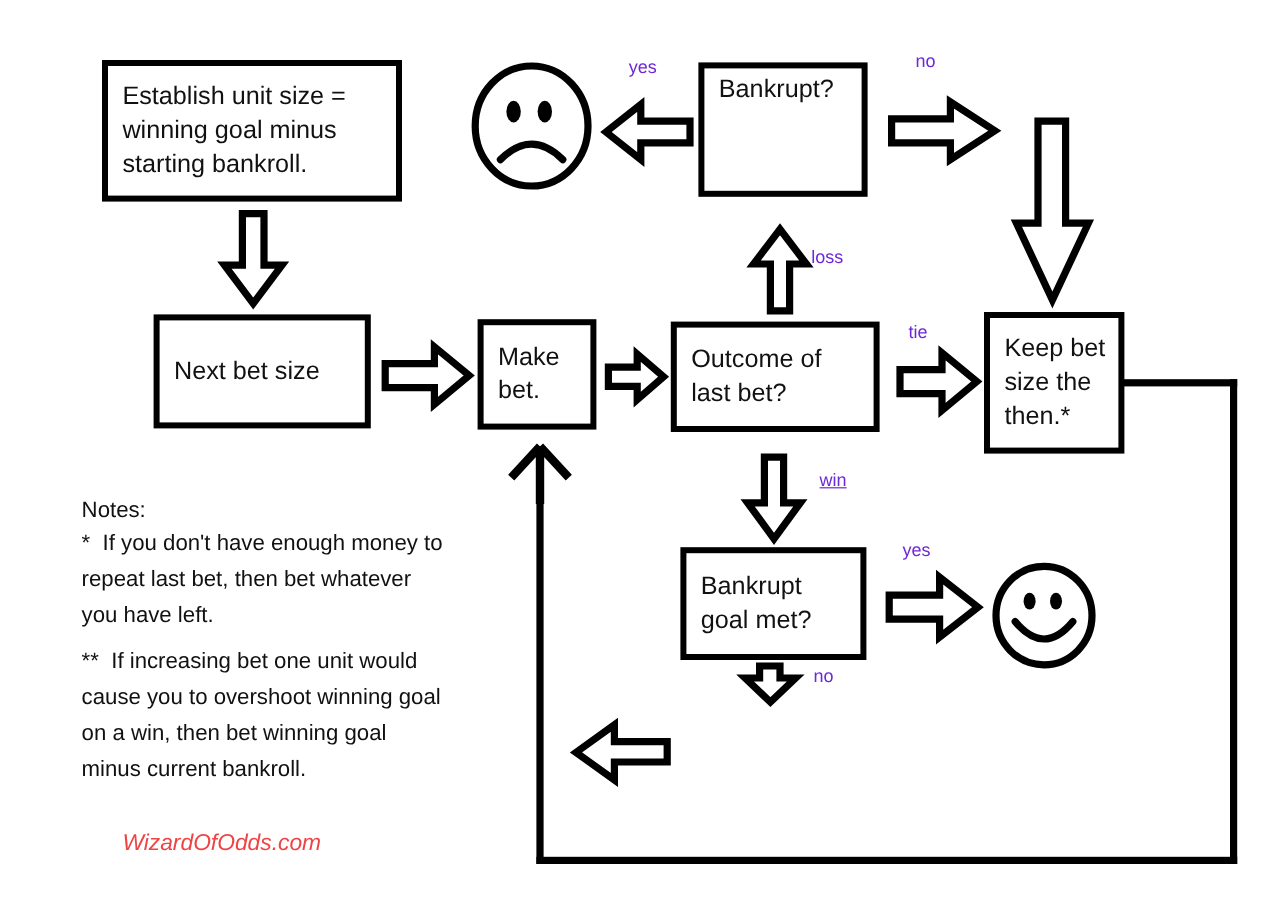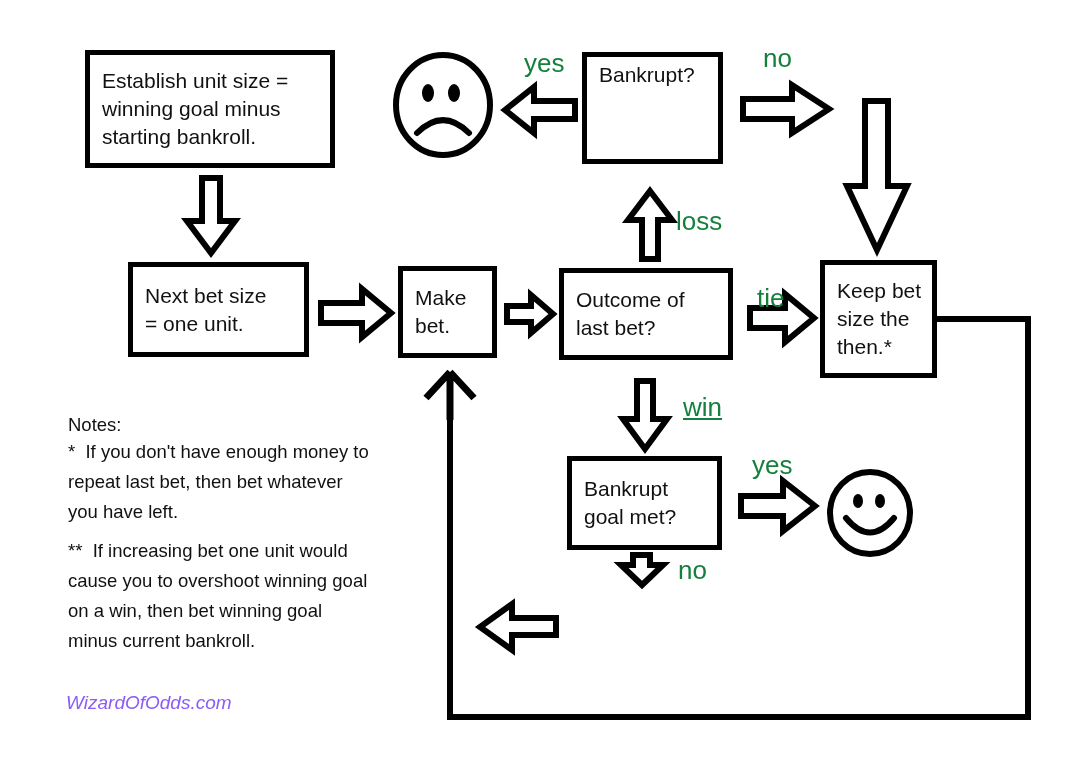--- a/index.html
+++ b/index.html
@@ -26,38 +26,39 @@
     color: #111111;
     font-size: 21px;
     line-height: 1.33;
     padding: 4px 12px;
   }
   .node .line {
     white-space: pre;
   }
   .lbl {
     position: absolute;
-    color: #15803d;
-    font-size: 26px;
+    color: #6d28d9;
+    font-size: 15px;
     line-height: 1.2;
     white-space: pre;
   }
   .notes {
     position: absolute;
     color: #111111;
     font-size: 18.5px;
     line-height: 1.62;
     white-space: pre;
   }
   .credit {
     position: absolute;
-    color: #8b5cf6;
+    color: #ef4444;
     font-size: 19px;
     font-style: italic;
     white-space: pre;
+    margin-left: 36px;
   }
   .shape {
     position: absolute;
   }
   .shape svg { display: block; overflow: visible; }
   .connector {
     position: absolute;
     background: #000000;
   }
 </style>
@@ -67,21 +68,20 @@
 <div id="canvas">
 
   <div class="node" style="left:85px; top:50px; width:250px; height:118px;">
     <span class="line">Establish unit size =</span>
     <span class="line">winning goal minus</span>
     <span class="line">starting bankroll.</span>
   </div>
 
   <div class="node" style="left:128px; top:262px; width:181px; height:95px;">
     <span class="line">Next bet size</span>
-    <span class="line">= one unit.</span>
   </div>
 
   <div class="node" style="left:398px; top:266px; width:99px; height:92px;">
     <span class="line">Make</span>
     <span class="line">bet.</span>
   </div>
 
   <div class="node" style="left:559px; top:268px; width:174px; height:92px;">
     <span class="line">Outcome of</span>
     <span class="line">last bet?</span>
@@ -206,21 +206,21 @@
   <div class="connector" style="left:1025px; top:316px; width:6px; height:404px;"></div>
 
   <div class="connector" style="left:934px; top:316px; width:97px; height:6px;"></div>
 
   <div class="lbl" style="left:524px; top:48px;">yes</div>
 
   <div class="lbl" style="left:763px; top:43px;">no</div>
 
   <div class="lbl" style="left:676px; top:206px;">loss</div>
 
-  <div class="lbl" style="left:757px; top:283px;">tie</div>
+  <div class="lbl" style="left:757px; top:269px;">tie</div>
 
   <div class="lbl" style="left:683px; top:392px;text-decoration:underline;">win</div>
 
   <div class="lbl" style="left:752px; top:450px;">yes</div>
 
   <div class="lbl" style="left:678px; top:555px;">no</div>
 
   <div class="notes" style="left:68px; top:410px;">Notes:</div>
 
   <div class="notes" style="left:68px; top:437px;">*  If you don't have enough money to

